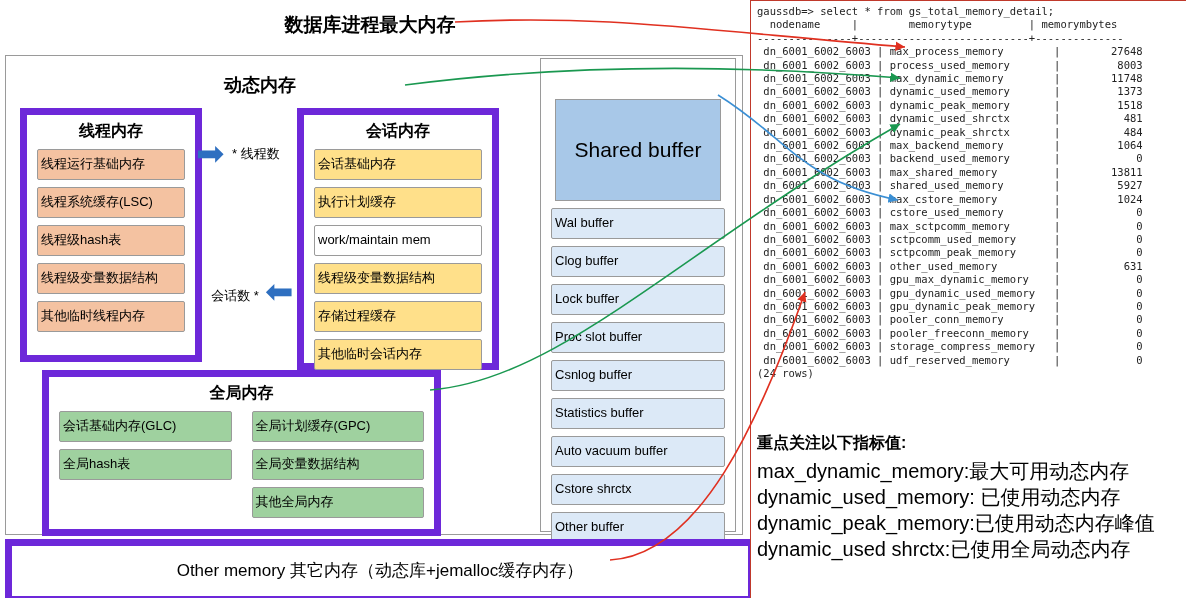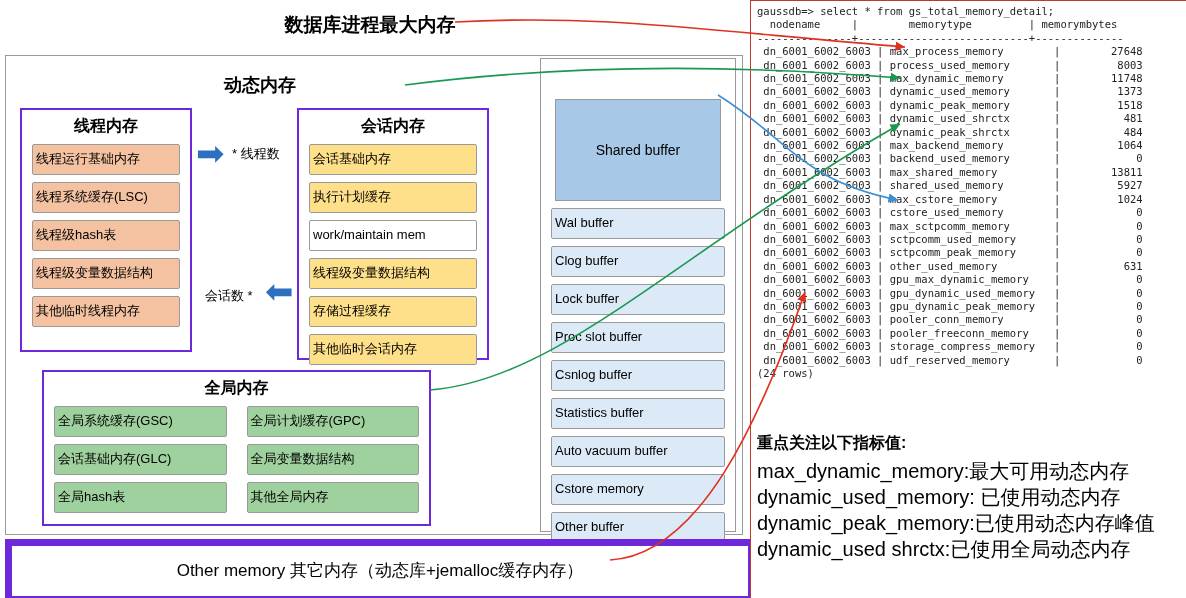--- a/index.html
+++ b/index.html
@@ -6,38 +6,38 @@
   body{width:1186px;height:598px;background:#ffffff;font-family:"Liberation Sans",sans-serif;position:relative;overflow:hidden;}
   .root{position:relative;width:1186px;height:598px;}
 
   
   .left{position:absolute;left:0;top:0;width:748px;height:598px;}
   .title-main{position:absolute;left:170px;top:12px;width:400px;text-align:center;font-size:19px;font-weight:bold;color:#000;}
 
   .outer-box{position:absolute;left:5px;top:55px;width:736px;height:478px;border:1px solid #9a9a9a;background:#fff;}
   .big-label{position:absolute;font-size:18px;font-weight:bold;text-align:center;}
 
-  .panel{position:absolute;border:2px solid #6d28d9;background:#fff;}
+  .panel{position:absolute;border:7px solid #6d28d9;background:#fff;}
   .panel-title{text-align:center;font-size:16px;font-weight:bold;margin-top:6px;}
 
   .chip{border:1px solid #9a9a9a;border-radius:2px;font-size:13px;padding:7px 3px;margin:7px 10px;line-height:1.15;}
   .chip.orange{background:#f4c2a1;}
   .chip.yellow{background:#ffe08a;}
   .chip.green{background:#9fd19f;}
   .chip.white{background:#ffffff;}
   .chip.bluelight{background:#dce9f7;}
   .blue-arrow{position:absolute;color:#2e6fc0;font-size:34px;line-height:1;}
 
   .smalltxt{position:absolute;font-size:13px;color:#000;line-height:1.2;}
 
   .bottom-box{position:absolute;left:5px;top:539px;width:736px;height:50px;border:7px solid #6d28d9;background:#fff;}
   .bottom-box .t{text-align:center;font-size:17px;line-height:50px;}
 
   
-  .sharedbuf{border:1px solid #9a9a9a;background:#a8c8e8;text-align:center;font-size:14px;}
+  .sharedbuf{border:1px solid #9a9a9a;background:#a8c8e8;text-align:center;font-size:21px;}
 
   
   .right{position:absolute;left:750px;top:0;width:436px;height:598px;border:1px solid #c0392b;background:#ffffff;}
   .term{position:absolute;left:2px;top:2px;width:432px;height:420px;background:#ffffff;color:#222;font-family:"DejaVu Sans Mono",monospace;font-size:10.5px;line-height:13.4px;white-space:pre;overflow:hidden;padding:2px 4px;box-sizing:border-box;}
 
   .focus{position:absolute;left:6px;top:432px;width:428px;}
   .focus h4{margin:0 0 4px 0;font-size:16px;font-weight:bold;}
   .focus p{margin:0;font-size:20px;line-height:26px;}
 
   
@@ -64,37 +64,36 @@
       <div class="chip orange">线程系统缓存(LSC)</div>
       <div class="chip orange">线程级hash表</div>
       <div class="chip orange">线程级变量数据结构</div>
       <div class="chip orange">其他临时线程内存</div>
     </div>
 
     <div class="blue-arrow" style="left:196px;top:136px;">➡</div>
     <div class="smalltxt" style="left:232px;top:146px;width:60px;">* 线程数</div>
 
     <div class="blue-arrow" style="left:265px;top:274px;">⬅</div>
-    <div class="smalltxt" style="left:205px;top:288px;width:60px;">会话数 *</div>
+    <div class="smalltxt" style="left:205px;top:288px;width:60px;text-align:center;">会话数 *</div>
 
     <div class="panel" style="left:297px;top:108px;width:188px;height:248px;">
       <div class="panel-title">会话内存</div>
       <div class="chip yellow">会话基础内存</div>
       <div class="chip yellow">执行计划缓存</div>
       <div class="chip white">work/maintain mem</div>
       <div class="chip yellow">线程级变量数据结构</div>
       <div class="chip yellow">存储过程缓存</div>
       <div class="chip yellow">其他临时会话内存</div>
     </div>
 
     <div class="panel" style="left:42px;top:370px;width:385px;height:152px;">
       <div class="panel-title">全局内存</div>
       <div style="display:flex;">
         <div style="flex:1;">
-          <div class="chip green">全局系统缓存(GSC)</div>
           <div class="chip green">会话基础内存(GLC)</div>
           <div class="chip green">全局hash表</div>
         </div>
         <div style="flex:1;">
           <div class="chip green">全局计划缓存(GPC)</div>
           <div class="chip green">全局变量数据结构</div>
           <div class="chip green">其他全局内存</div>
         </div>
       </div>
     </div>
@@ -102,21 +101,21 @@
     <div class="panel" style="left:540px;top:58px;width:194px;height:472px;border:1px solid #9a9a9a;">
       <div style="height:34px;"></div>
       <div class="sharedbuf" style="margin:6px 14px;height:100px;line-height:100px;">Shared buffer</div>
       <div class="chip bluelight">Wal buffer</div>
       <div class="chip bluelight">Clog buffer</div>
       <div class="chip bluelight">Lock buffer</div>
       <div class="chip bluelight">Proc slot buffer</div>
       <div class="chip bluelight">Csnlog buffer</div>
       <div class="chip bluelight">Statistics buffer</div>
       <div class="chip bluelight">Auto vacuum buffer</div>
-      <div class="chip bluelight">Cstore memory</div>
+      <div class="chip bluelight">Cstore shrctx</div>
       <div class="chip bluelight">Other buffer</div>
     </div>
 
     <div class="bottom-box">
       <div class="t">Other memory 其它内存（动态库+jemalloc缓存内存）</div>
     </div>
   </div>
 
   <div class="right">
     <div class="term">gaussdb=&gt; select * from gs_total_memory_detail;

